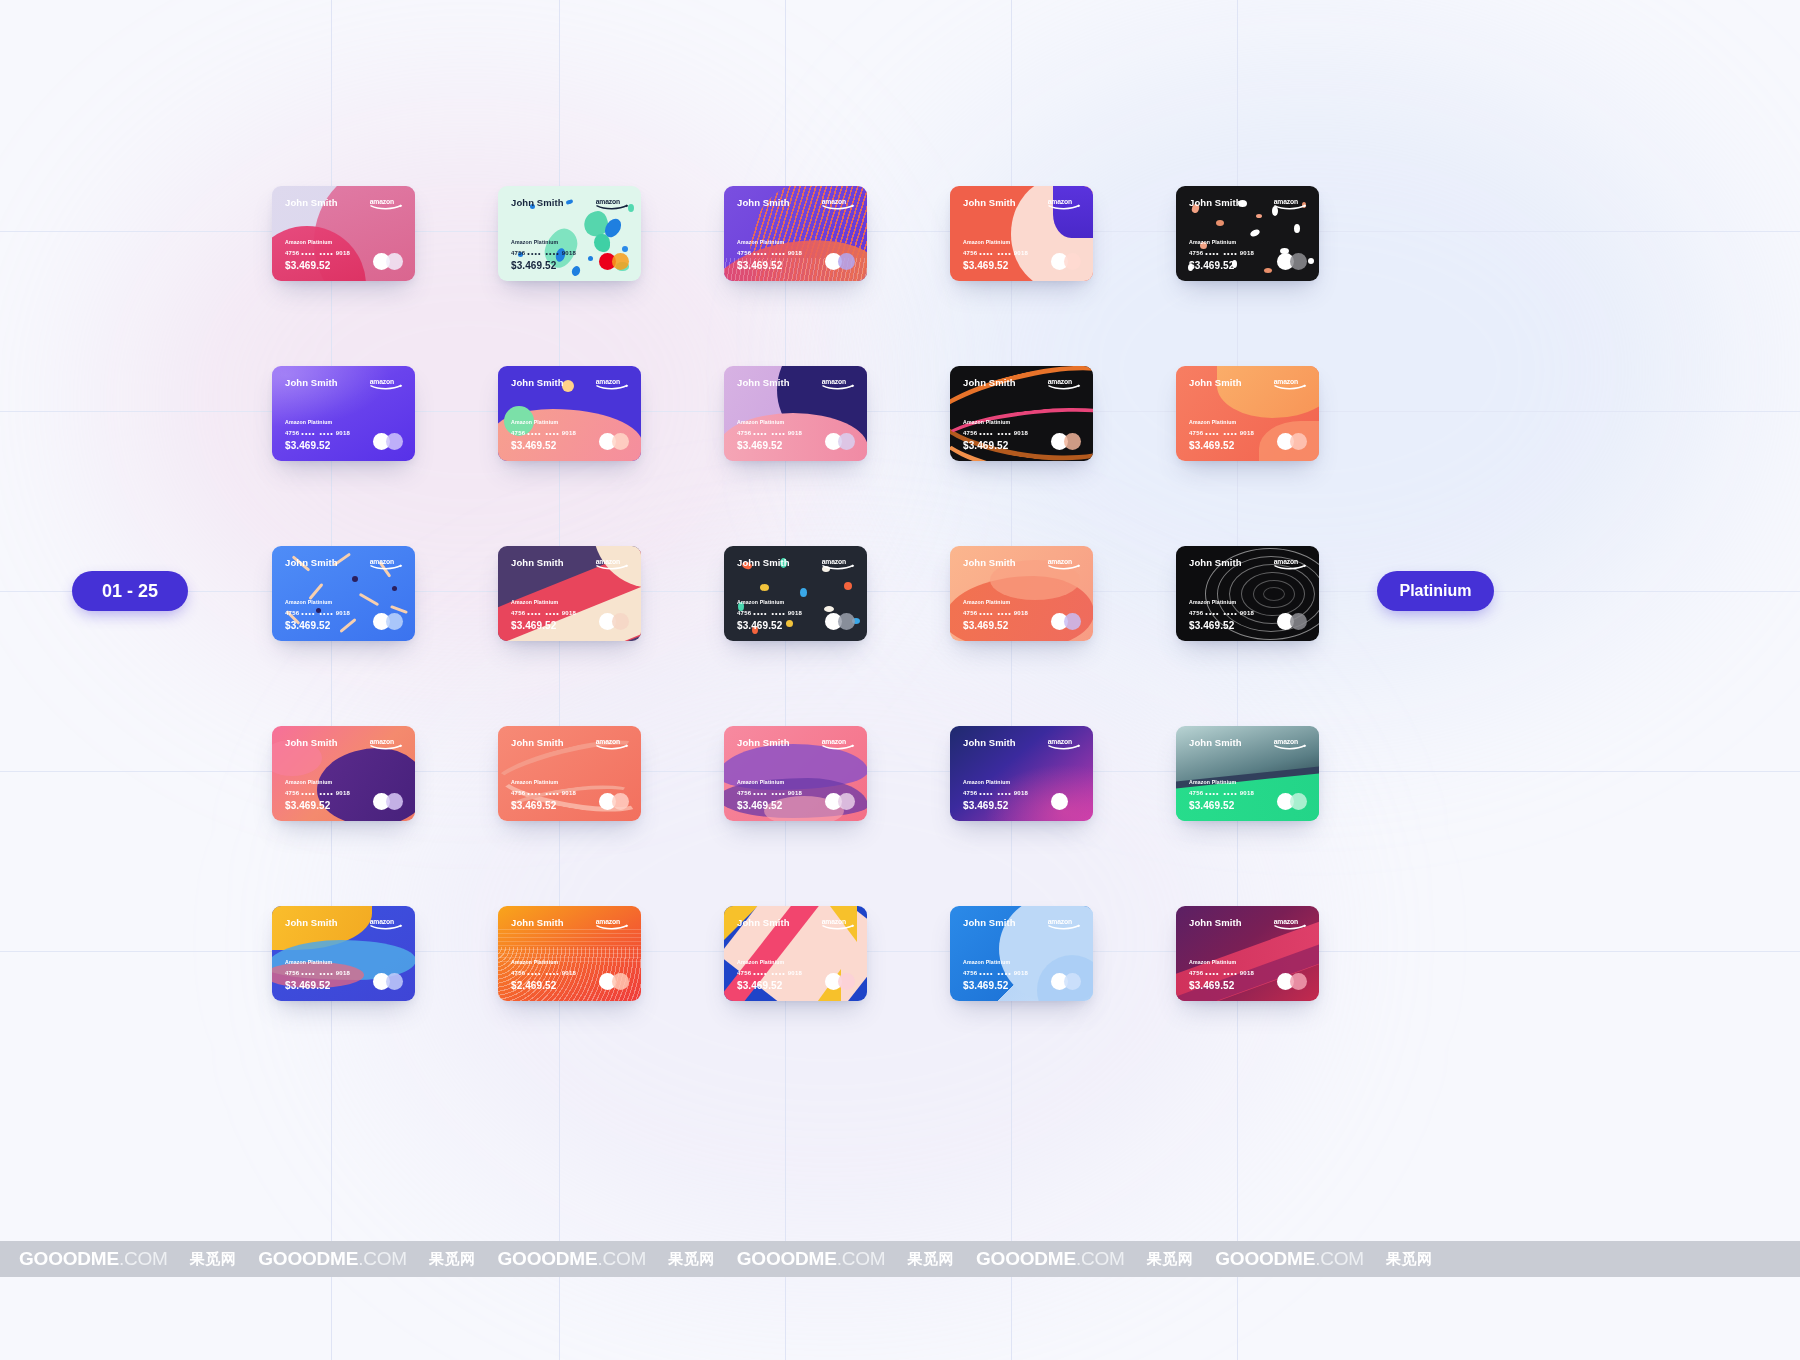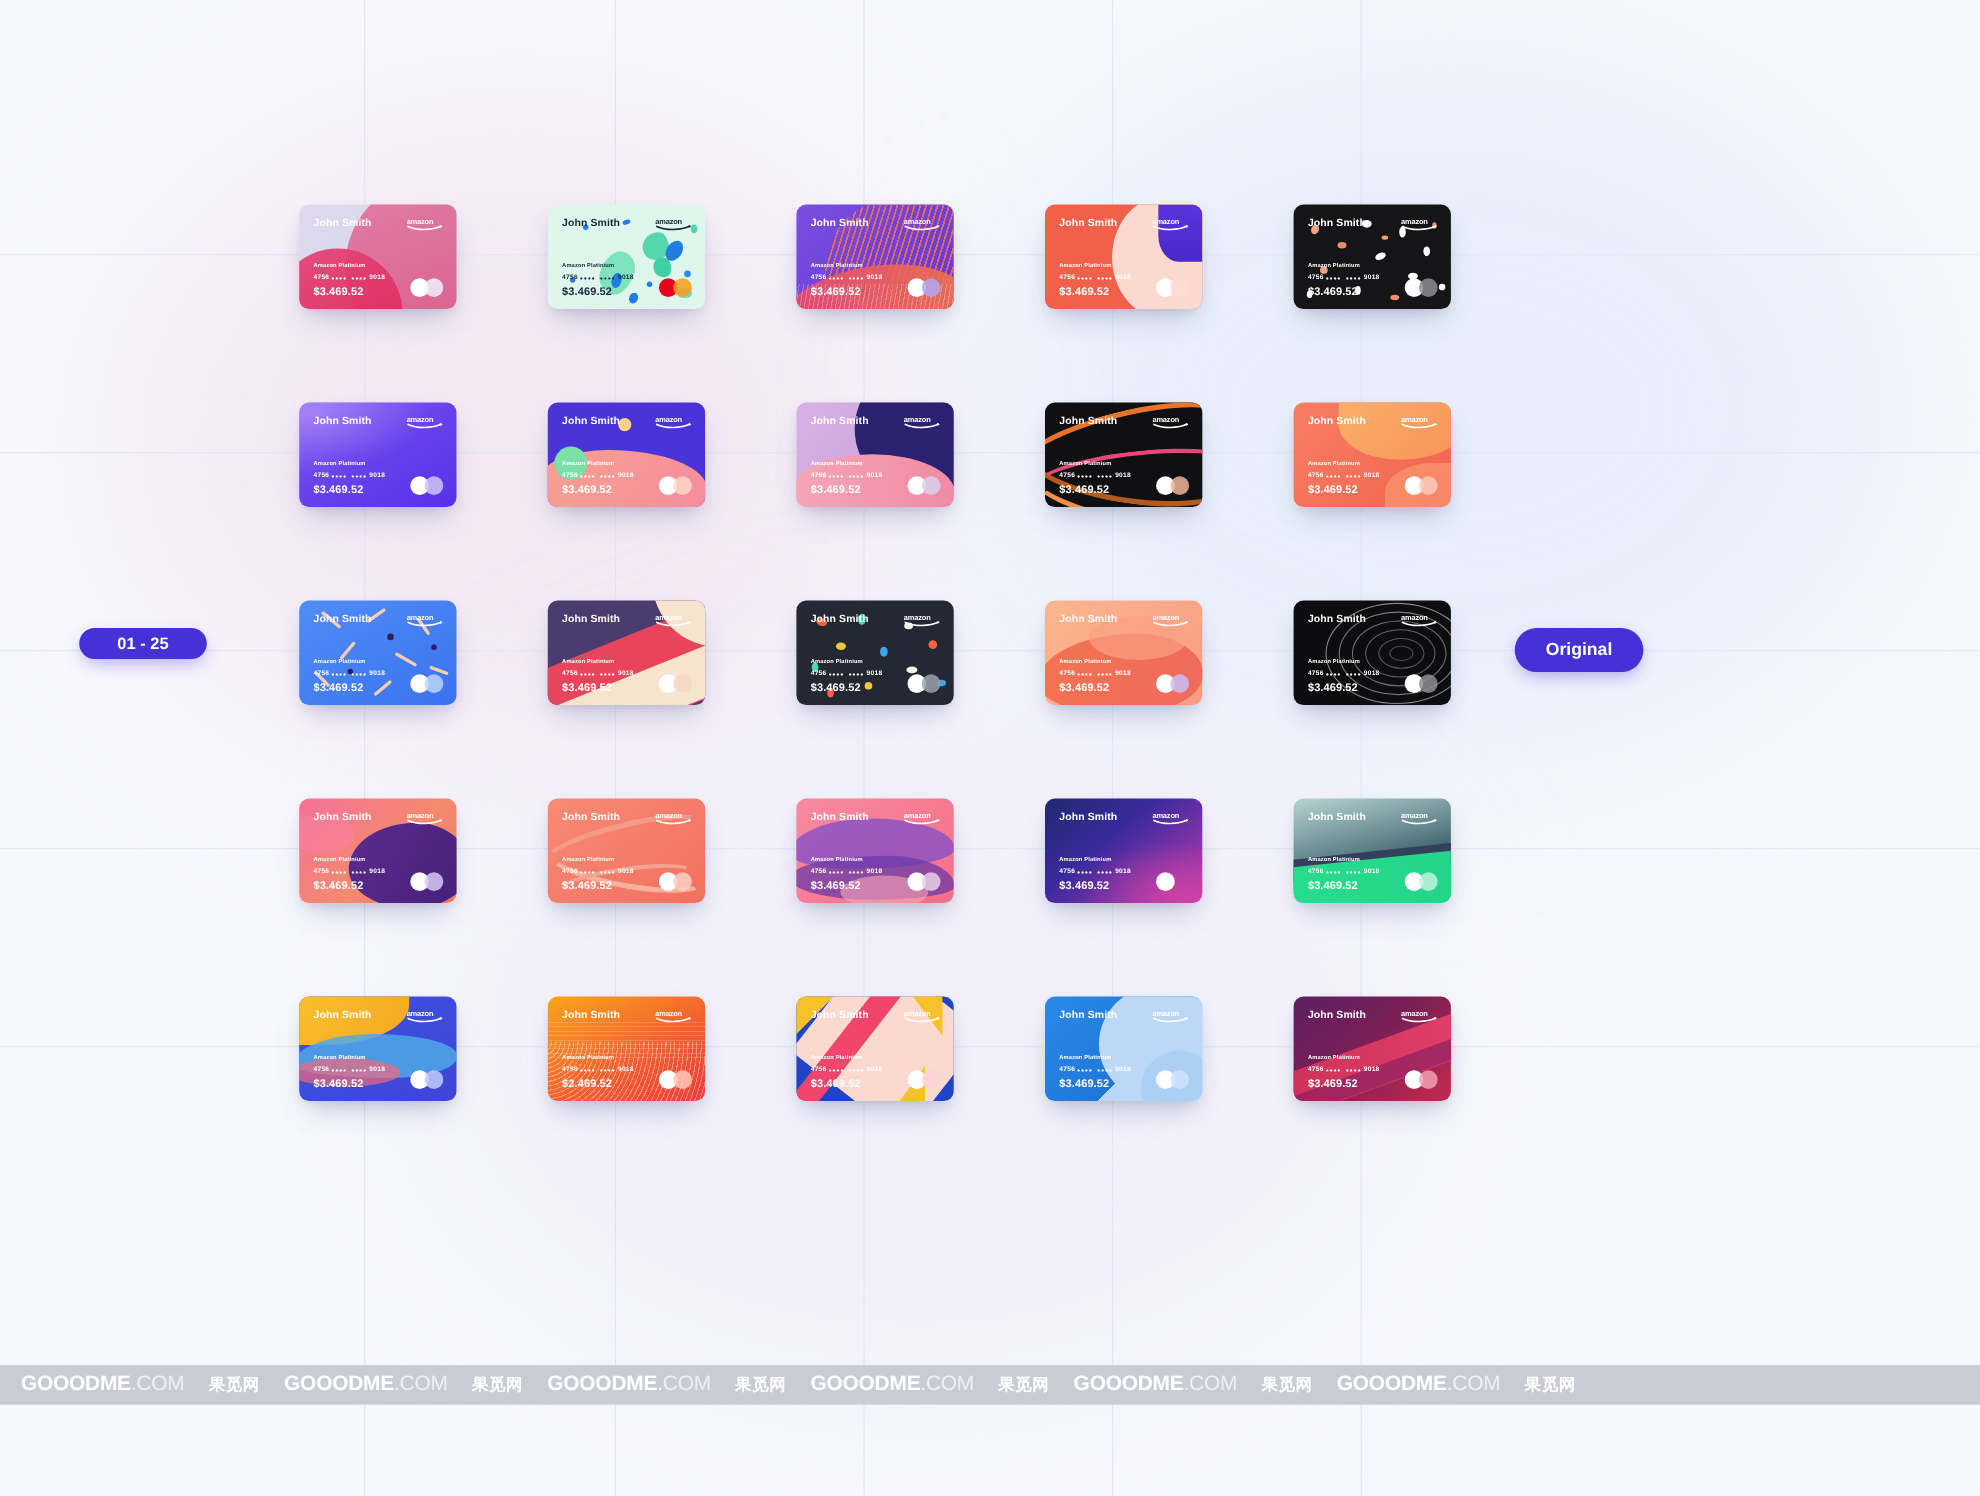--- a/index.html
+++ b/index.html
@@ -88,26 +88,26 @@
   <div class="vguide" style="left:559px;"></div>
   <div class="vguide" style="left:785px;"></div>
   <div class="vguide" style="left:1011px;"></div>
   <div class="vguide" style="left:1237px;"></div>
   <div class="hguide" style="top:231px;"></div>
   <div class="hguide" style="top:411px;"></div>
   <div class="hguide" style="top:591px;"></div>
   <div class="hguide" style="top:771px;"></div>
   <div class="hguide" style="top:951px;"></div>
 
-  <button class="pill" style="left:72px;top:571px;width:116px;height:28px;font-size:15px;text-align:right;">
+  <button class="pill" style="left:72px;top:571px;width:116px;height:40px;font-size:18px;text-align:right;">
     <span>01 - 25</span>
   </button>
 
   <button class="pill" style="left:1377px;top:571px;width:117px;height:40px;font-size:16px;">
-    <span>Original</span>
+    <span>Platinium</span>
   </button>
 
   <div id="card-layer">
       <div class="card" style="left: 272px; top: 186px; background: linear-gradient(135deg, rgb(222, 217, 238) 0%, rgb(217, 214, 236) 100%); color: rgb(255, 255, 255);">
         <div class="art">
           <i style="width:160px;height:160px;border-radius:50%;left:42px;top:-24px;background:linear-gradient(160deg,#e2729f,#d74b77);opacity:.88"></i>
           <i style="width:118px;height:118px;border-radius:50%;left:-24px;top:40px;background:linear-gradient(160deg,#e8457a,#d62352);opacity:.95"></i>
         </div>
         <div class="content">
           <div class="nm">John Smith</div>

